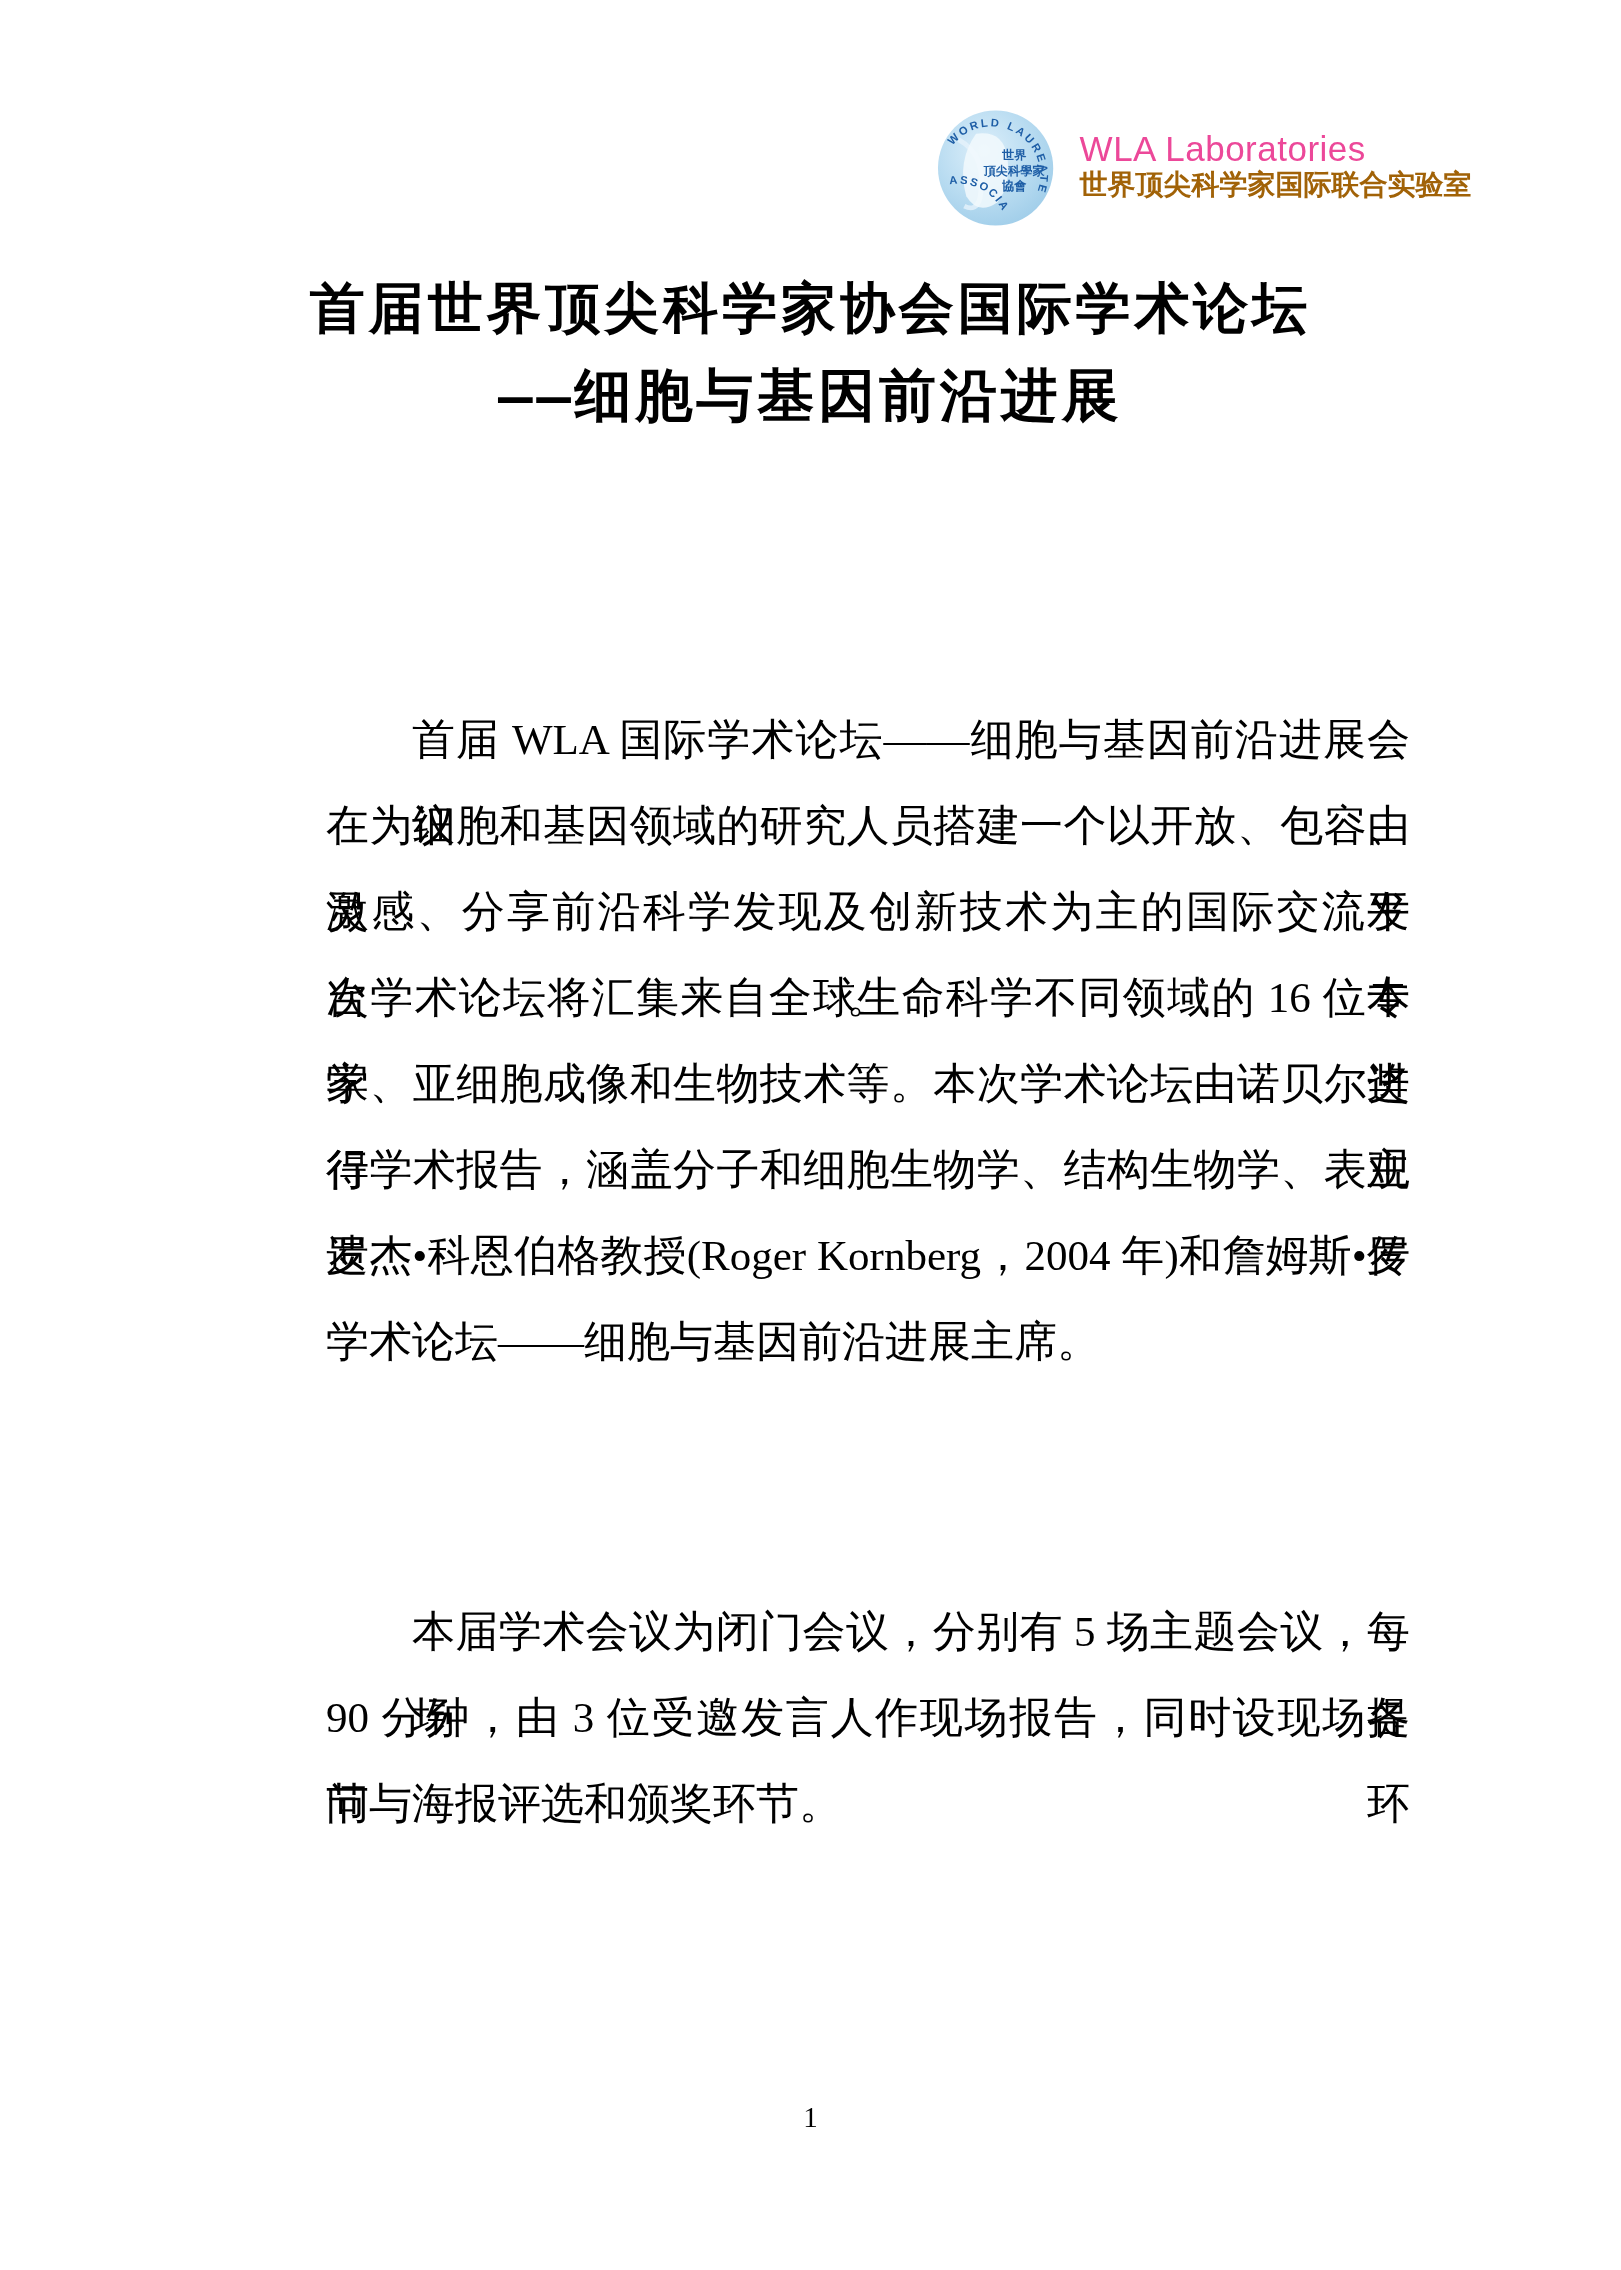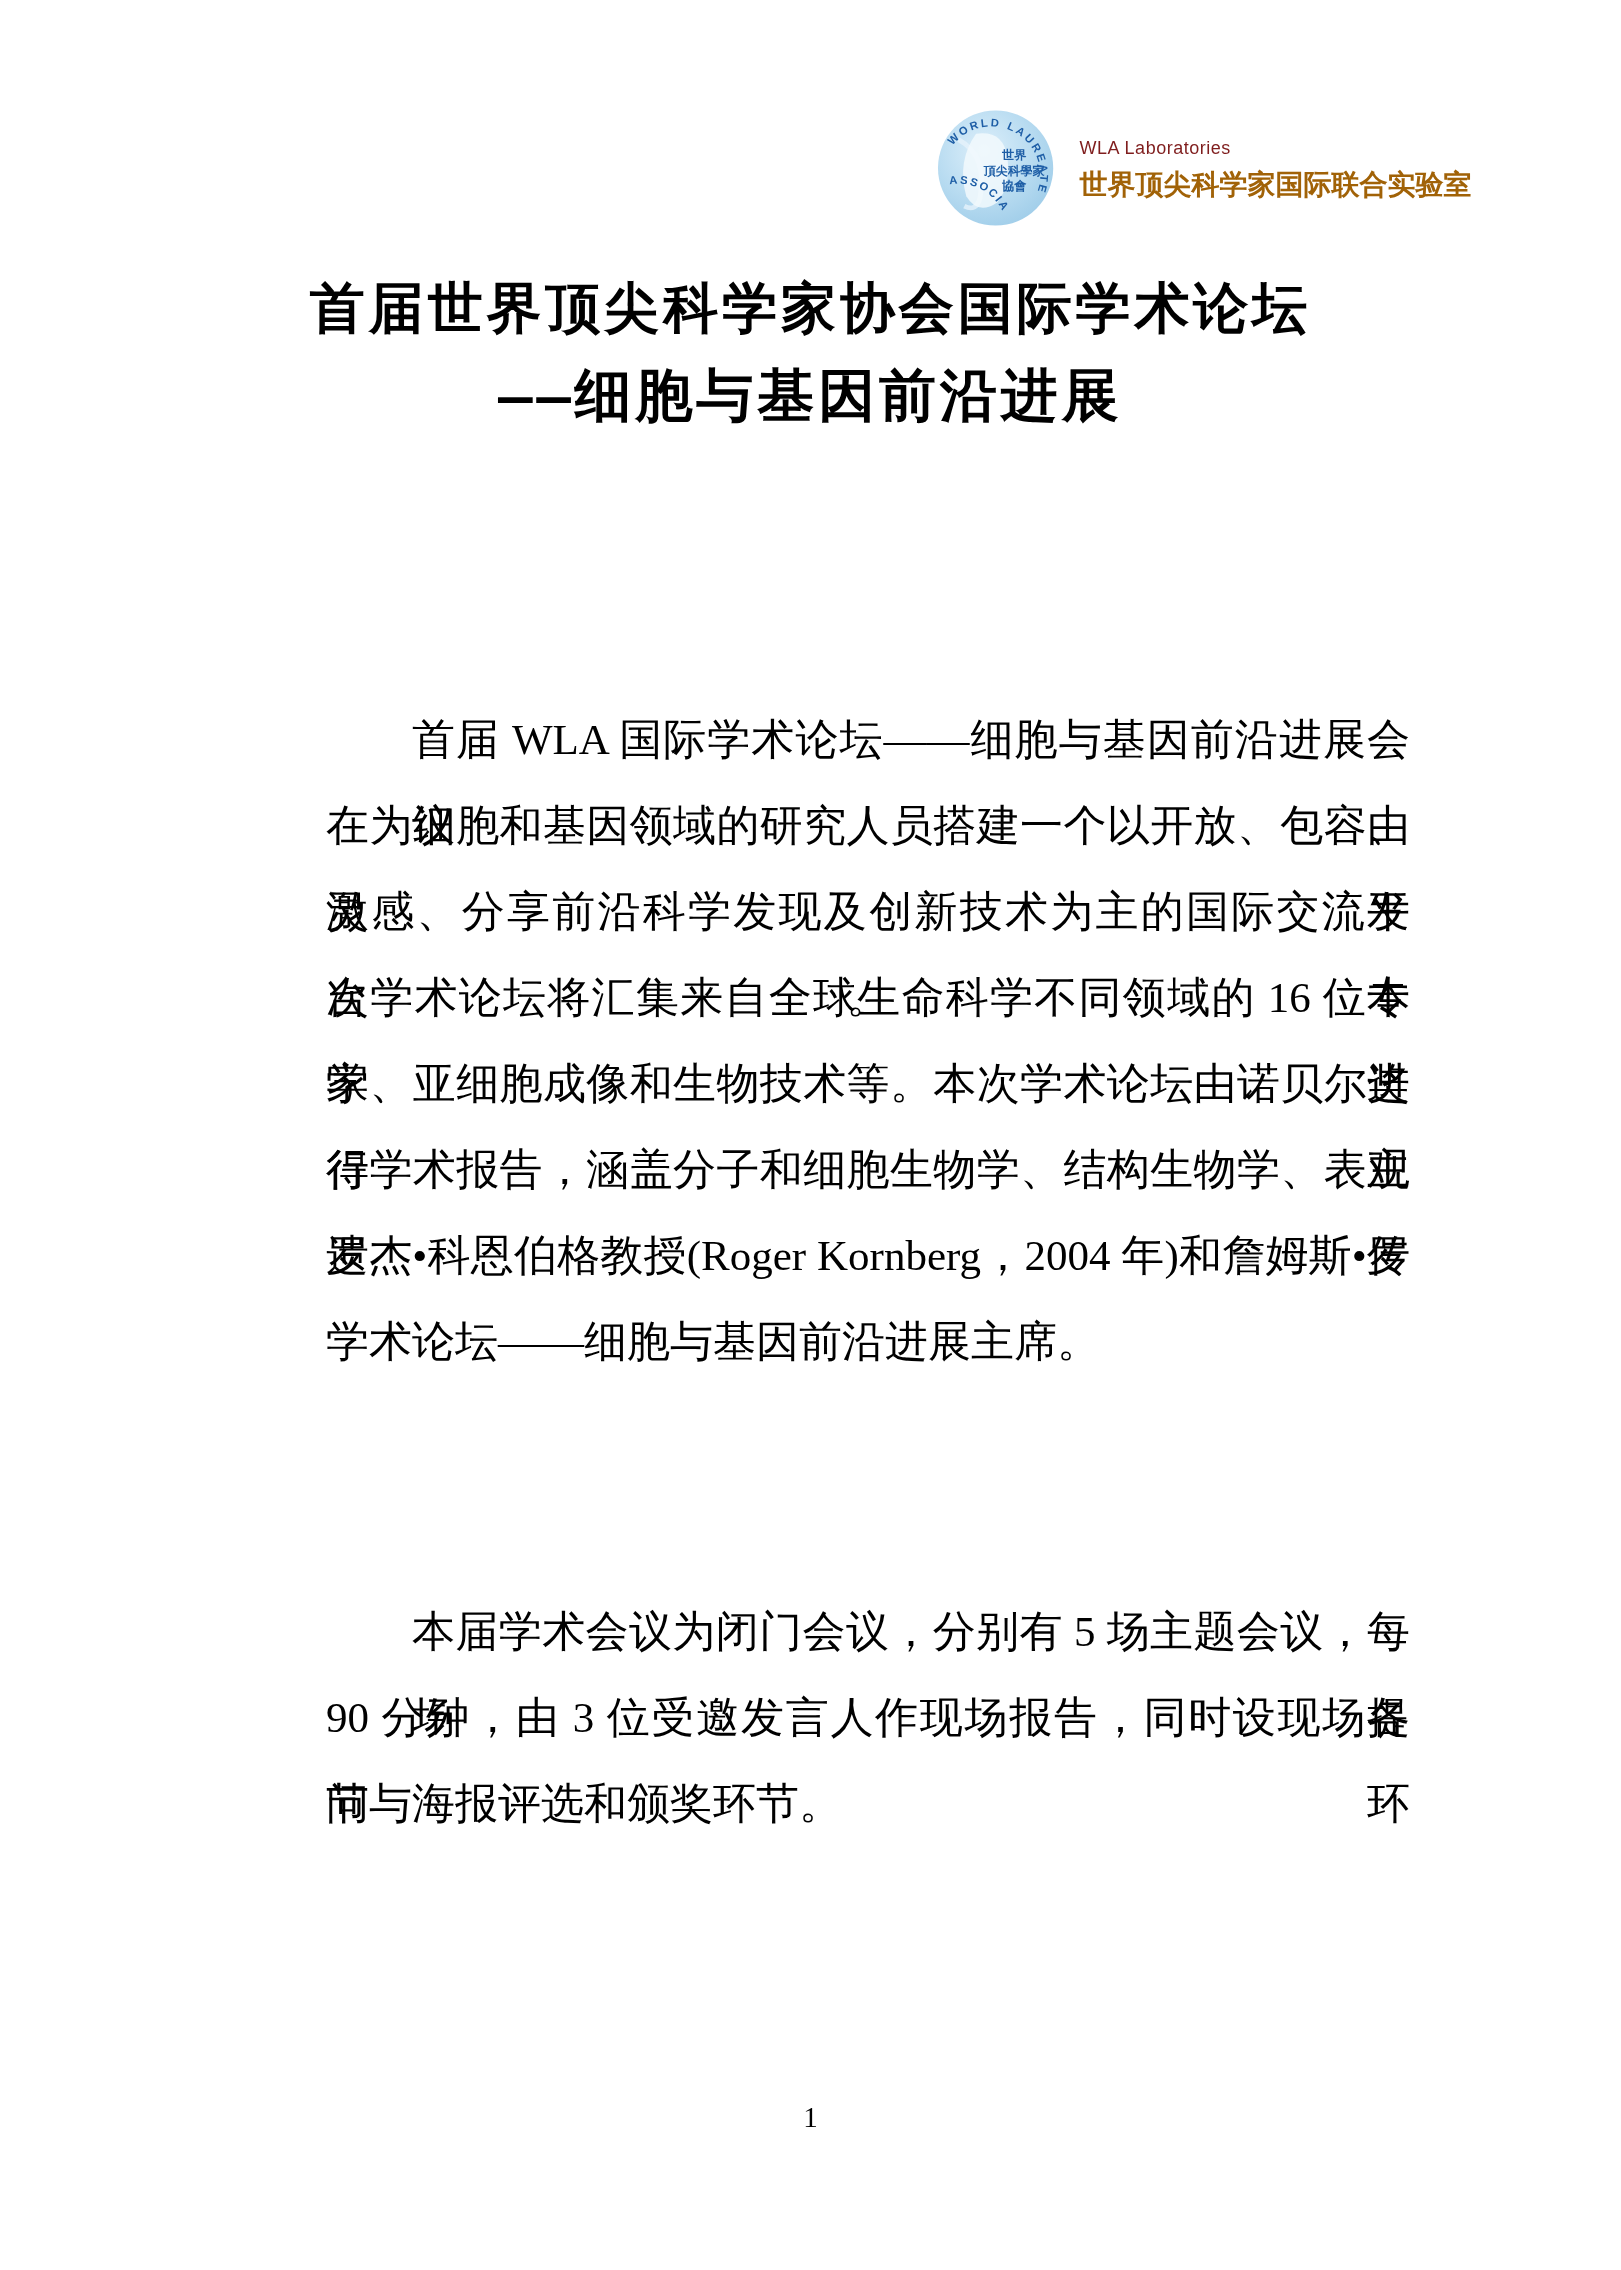--- a/index.html
+++ b/index.html
@@ -14,21 +14,21 @@
 
   
   .logo-block {
     position:absolute; left:937px; top:108px;
     display:flex; align-items:center;
   }
   .logo-globe { width:125px; height:120px; flex:0 0 auto; }
   .wordmark { margin-left:17.6px; }
   .wordmark-en {
     font-family:"Liberation Sans","DejaVu Sans",sans-serif;
-    font-size:18px; line-height:33px; color:#7f1d1d; letter-spacing:0.5px;
+    font-size:35px; line-height:33px; color:#ec4899; letter-spacing:0.5px;
   }
   .wordmark-zh {
     font-family:"Liberation Sans","DejaVu Sans",sans-serif;
     font-size:28px; line-height:39px; font-weight:700; color:#a16207;
   }
 
   
   .doc-title {
     position:absolute; top:280px; left:0; width:100%;
     text-align:center; font-weight:700;font-family:Liberation Mono, monospace;

